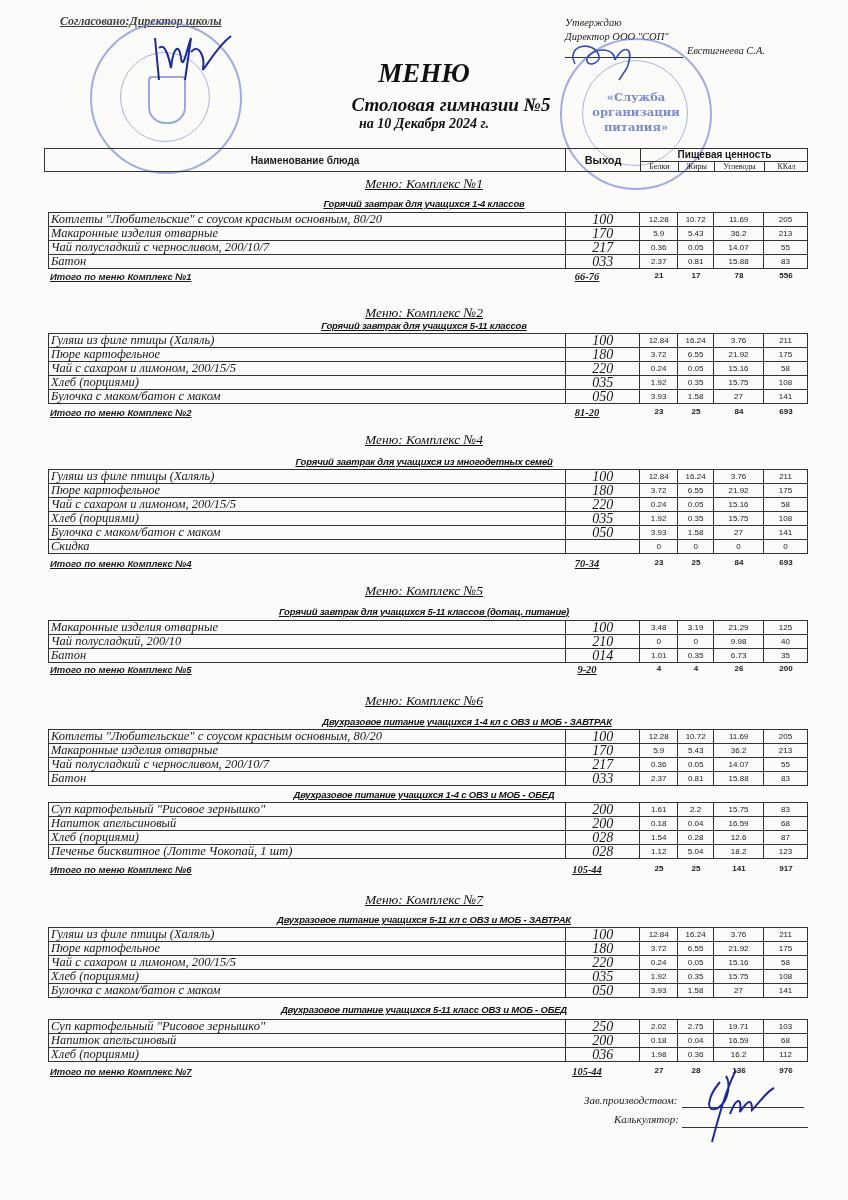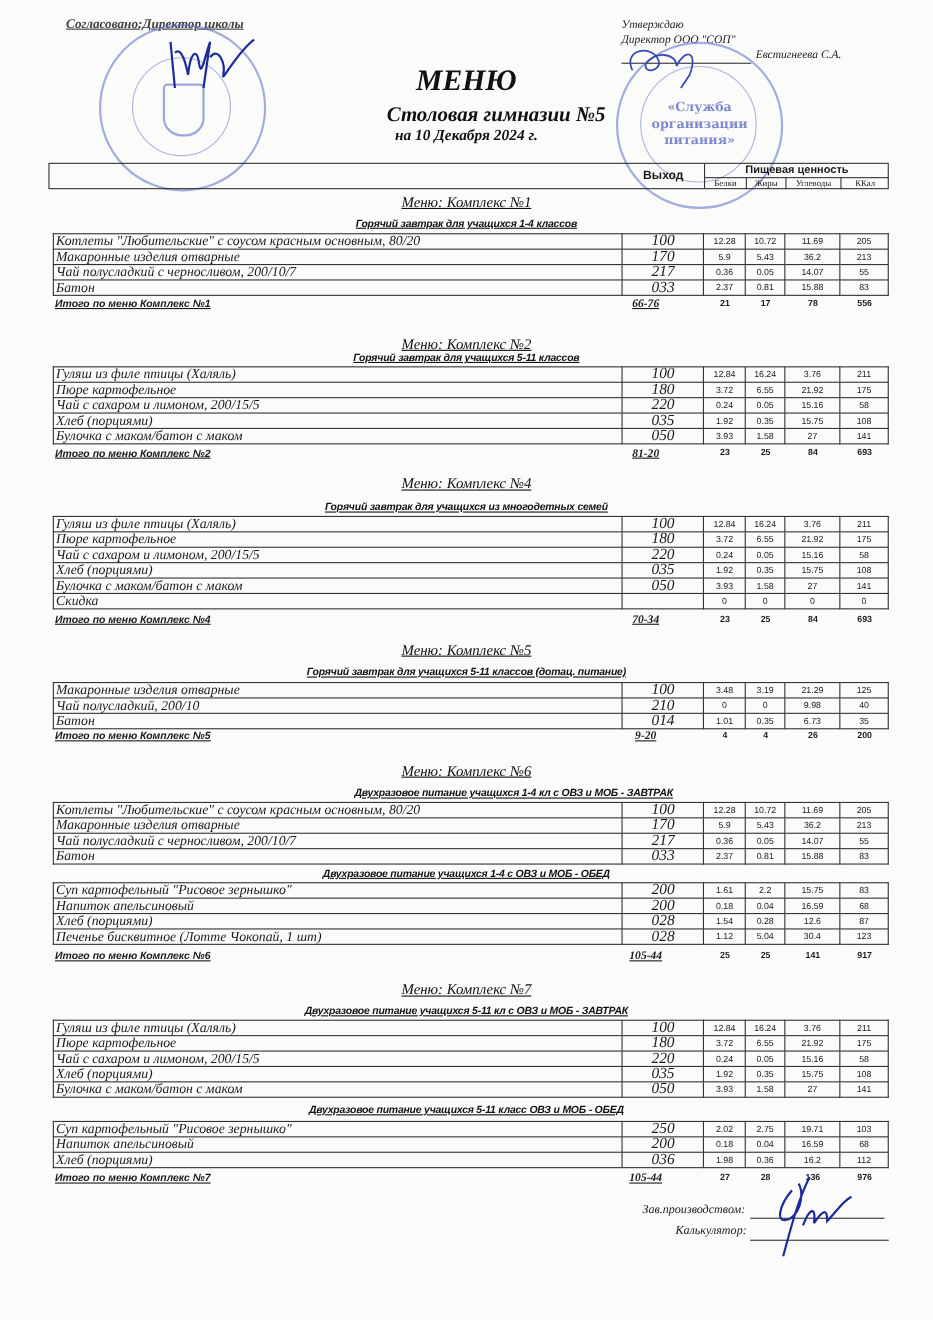--- a/index.html
+++ b/index.html
@@ -78,20 +78,21 @@
 </div>
 <svg class="abs" style="left:565px; top:34px;" width="90" height="50" viewBox="0 0 90 50">
   <path d="M10 30 C0 10, 30 6, 34 22 C36 30, 20 34, 22 24 C30 12, 50 14, 50 26 C58 10, 70 12, 62 34 L54 46" stroke="#3a4bb8" stroke-width="1.6" fill="none"></path>
 </svg>
 
 <div class="abs title">МЕНЮ</div>
 <div class="abs subtitle">Столовая гимназии №5</div>
 <div class="abs date">на 10 Декабря 2024 г.</div>
 
 <div class="abs hdr">
+  <div class="c" style="left:0; width:521px;">Наименование блюда</div>
   <div class="c" style="left:521px; width:75px; justify-content:center; font-size:11px;">Выход</div>
   <div class="nutri-top">Пищевая ценность</div>
   <div class="sub" style="left:596px; width:38px;">Белки</div>
   <div class="sub" style="left:634px; width:36px;">Жиры</div>
   <div class="sub" style="left:670px; width:50px;">Углеводы</div>
   <div class="sub" style="left:720px; width:43px; border-right:none;">ККал</div>
 </div>
 
 <div class="abs section-title" style="top:176px;">Меню: Комплекс №1</div>
 <div class="abs group-title" style="top:198px;">Горячий завтрак для учащихся 1-4 классов</div>
@@ -360,21 +361,21 @@
         <td class="n w1">1.54</td>
         <td class="n w2">0.28</td>
         <td class="n w3">12.6</td>
         <td class="n w4">87</td>
       </tr>
   <tr>
         <td class="name">Печенье бисквитное (Лотте Чокопай, 1 шт)</td>
         <td class="out">028</td>
         <td class="n w1">1.12</td>
         <td class="n w2">5.04</td>
-        <td class="n w3">30.4</td>
+        <td class="n w3">18.2</td>
         <td class="n w4">123</td>
       </tr>
 </tbody>
   </table>
 <div class="total" style="top:864px;">
   <span class="lbl">Итого по меню Комплекс №6</span>
   <span class="price">105-44</span>
   <span class="v" style="left:592px; width:38px;">25</span>
   <span class="v" style="left:630px; width:36px;">25</span>
   <span class="v" style="left:666px; width:50px;">141</span>

